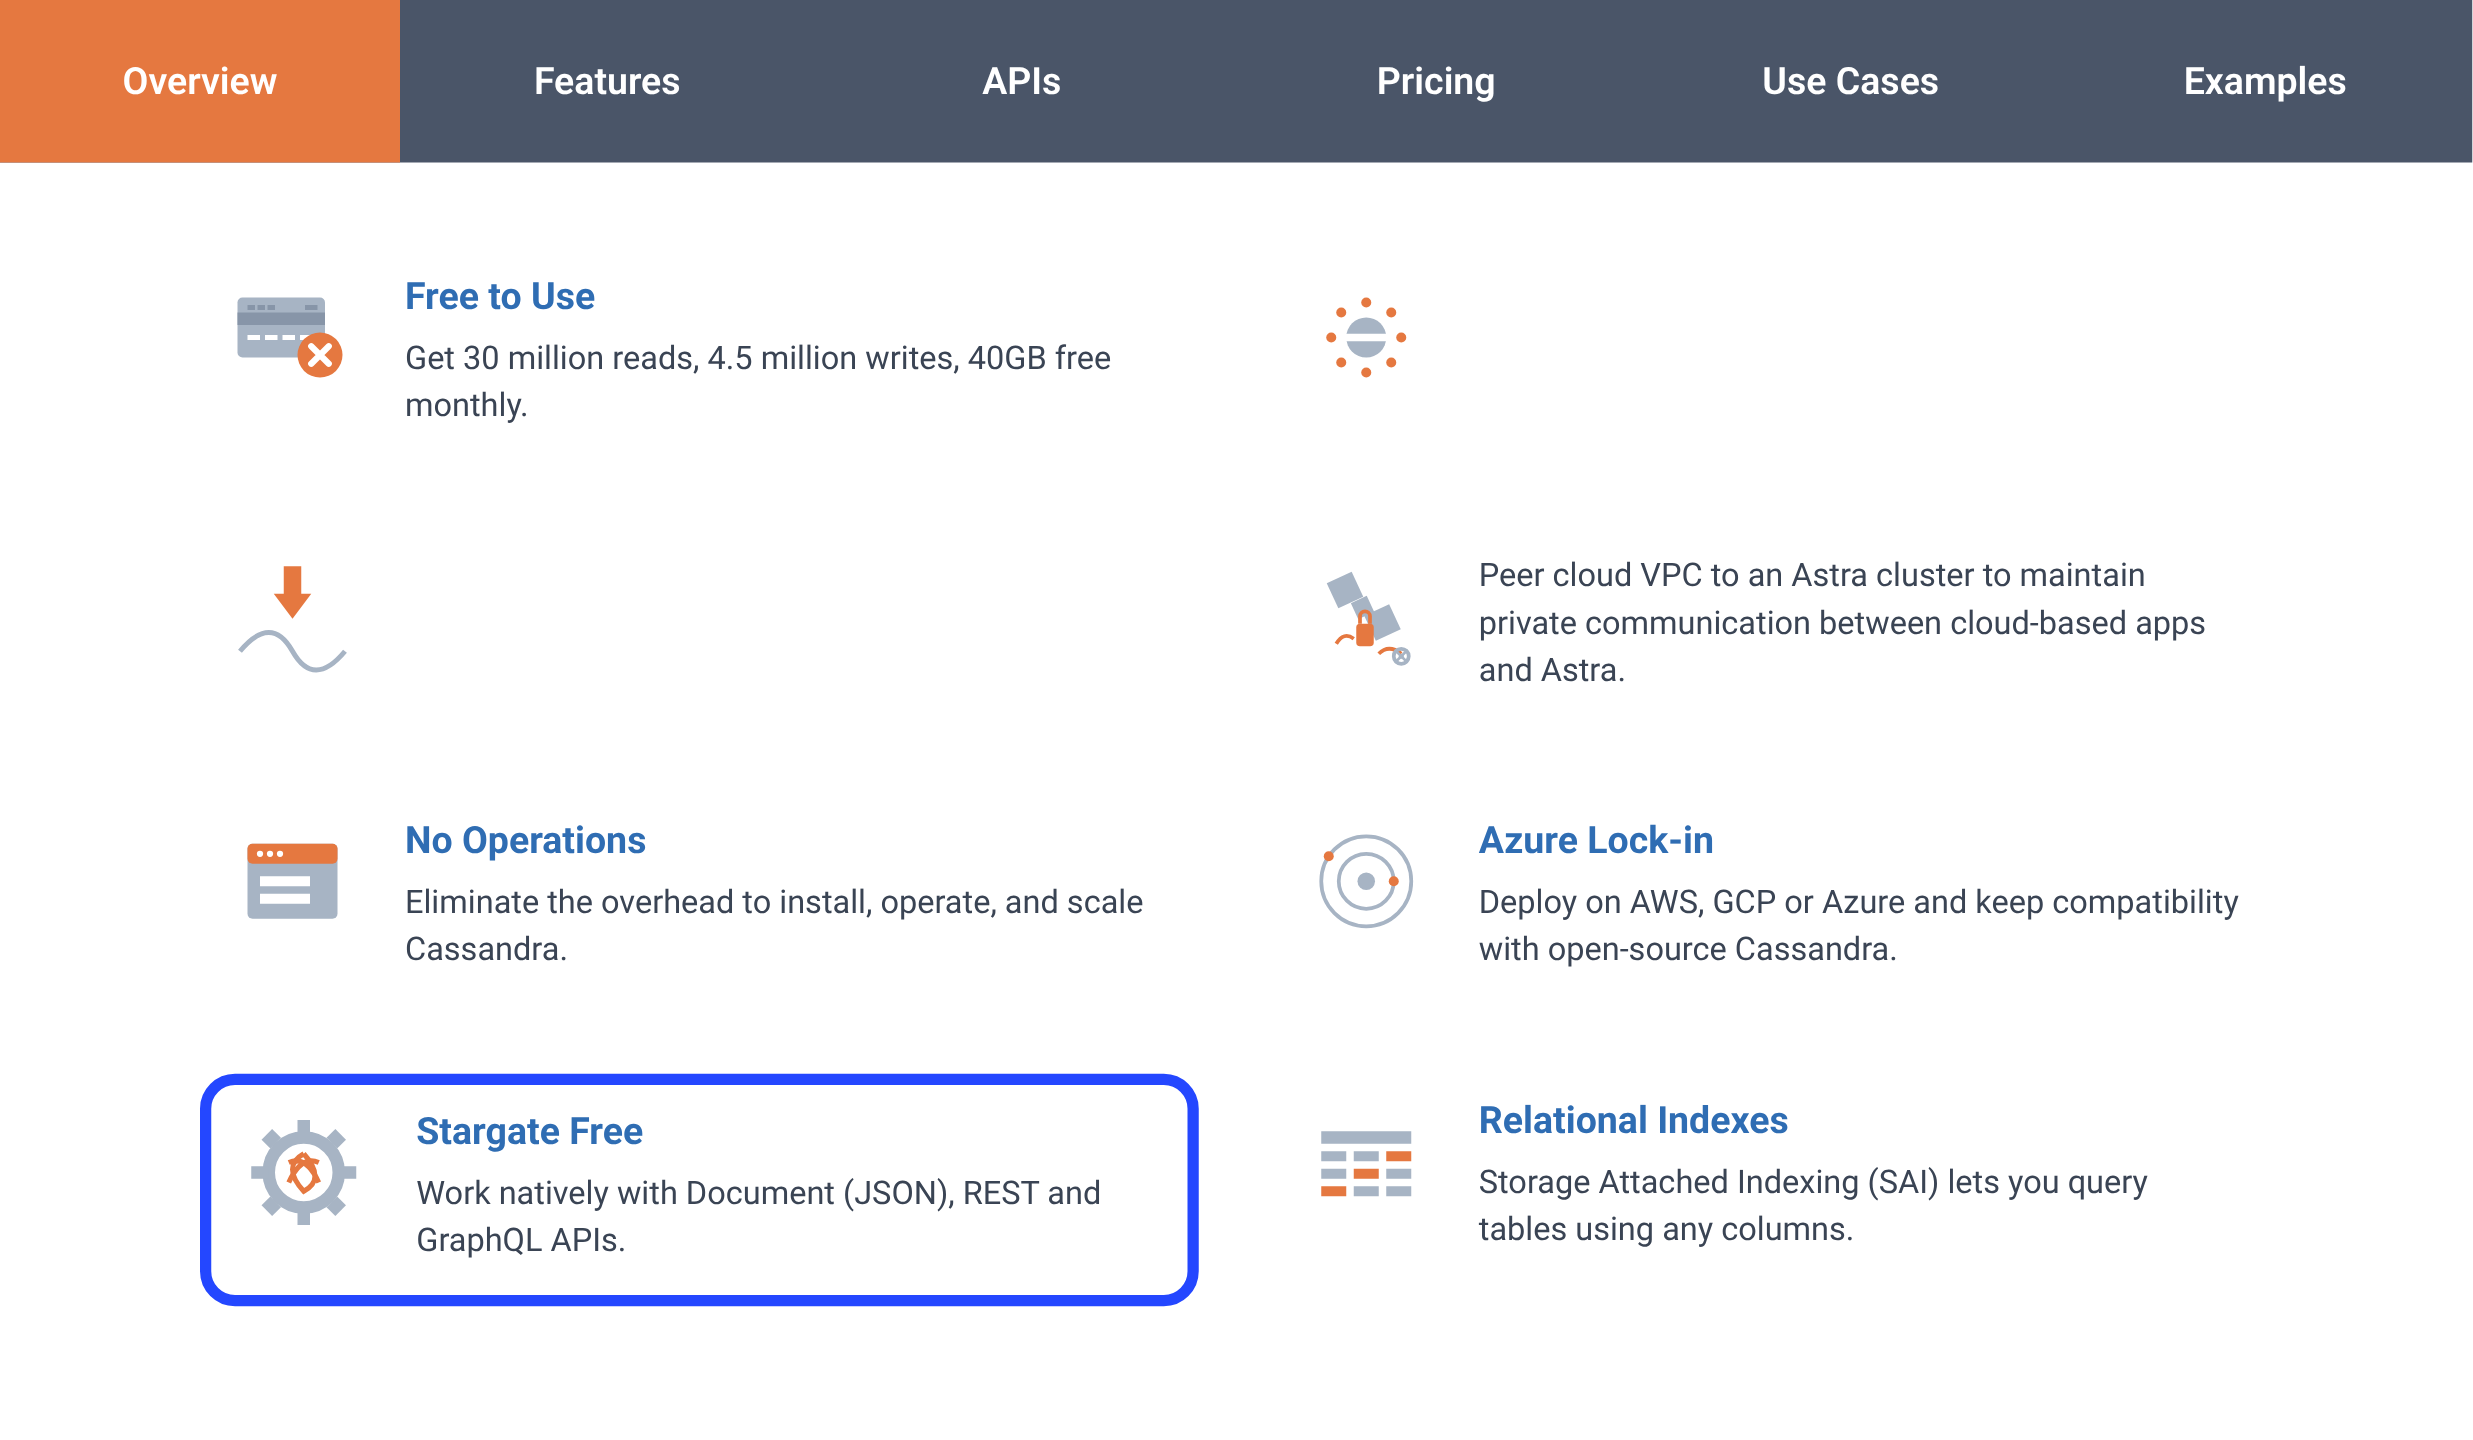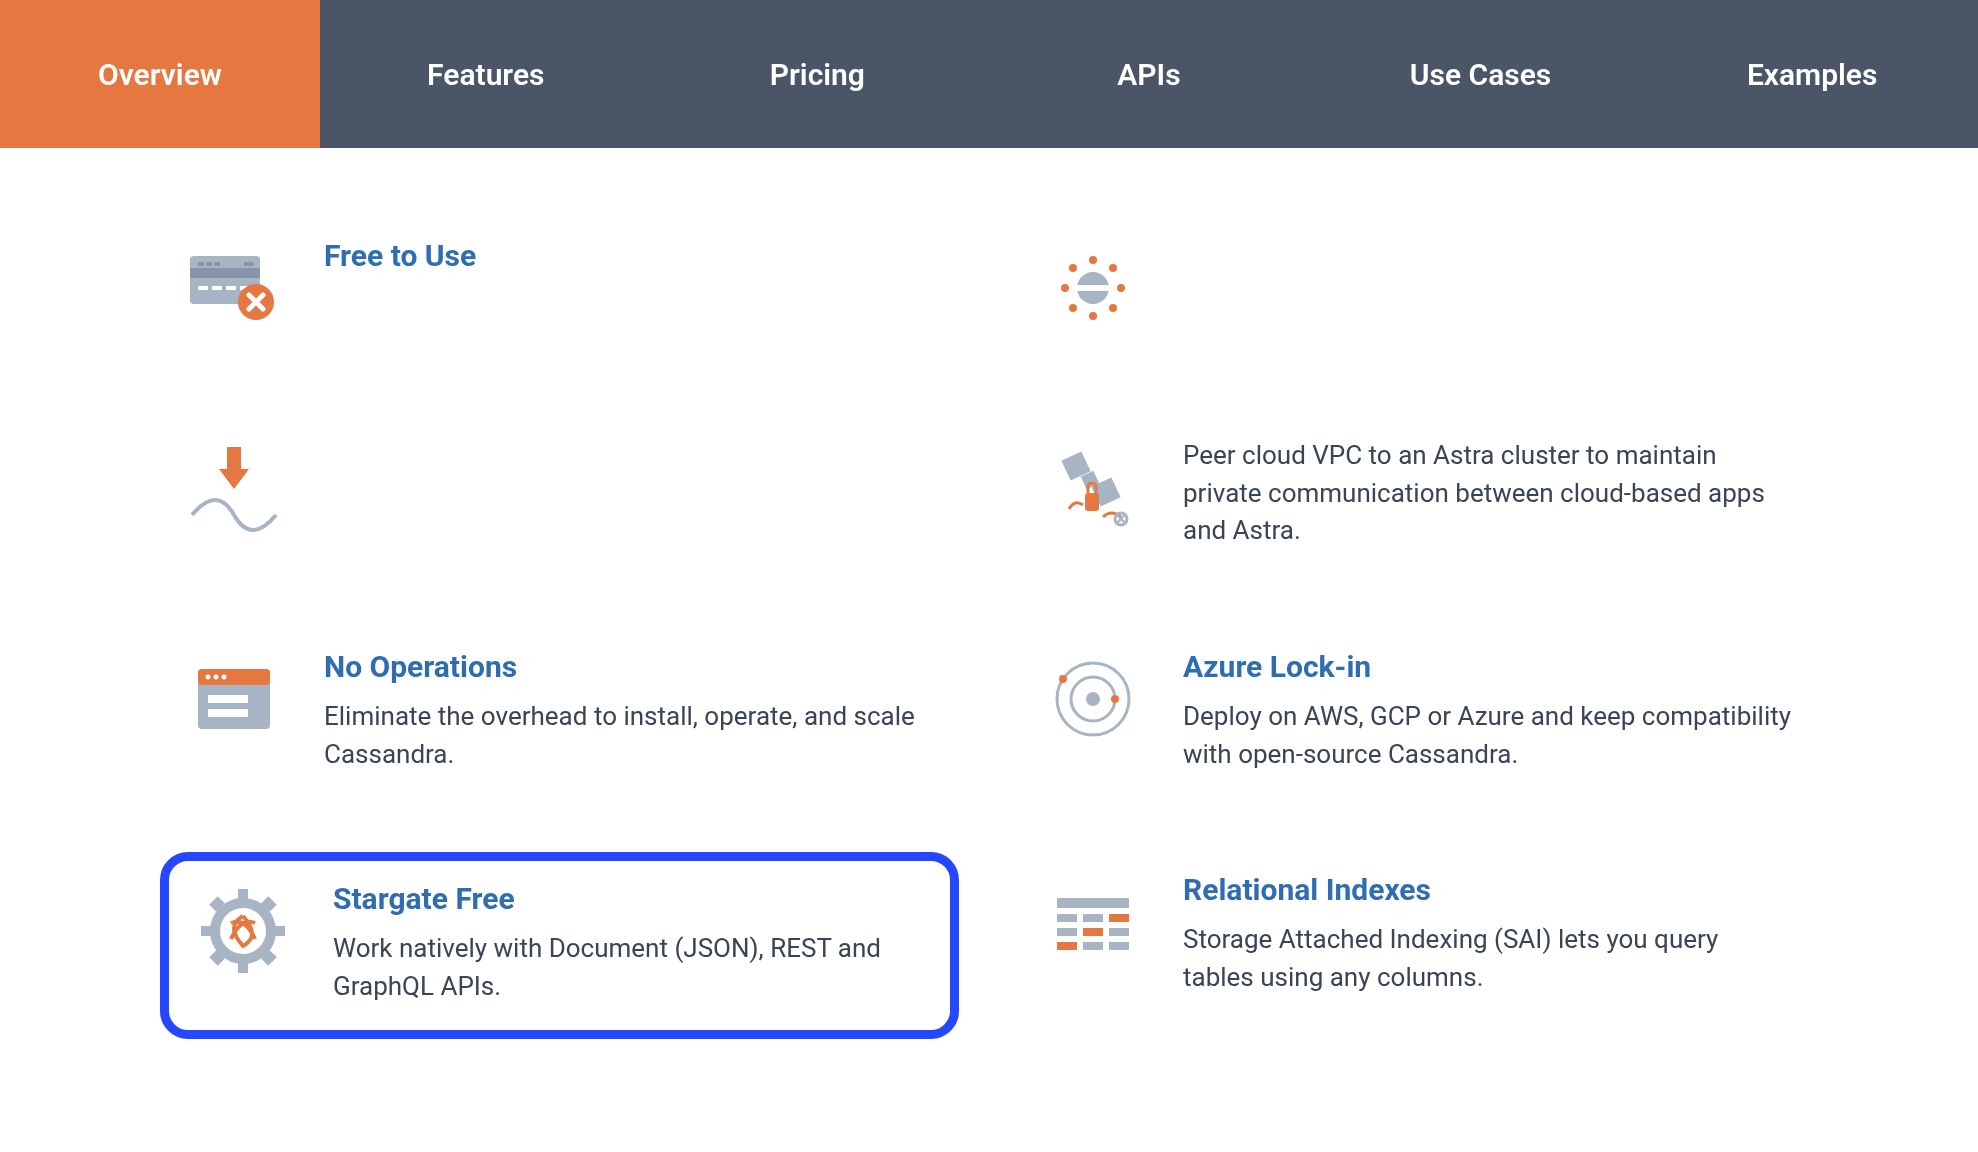--- a/index.html
+++ b/index.html
@@ -5,21 +5,21 @@
   * { box-sizing: border-box; margin: 0; padding: 0; }
   body {
     font-family: -apple-system, BlinkMacSystemFont, "Segoe UI", Roboto, Helvetica, Arial, sans-serif;
     background: #fff;
     color: #3a4454;
     width: 1978px;
   }
   .tabs {
     display: flex;
     background: #4a5568;
-    height: 148px;
+    height: 130px;
     align-items: stretch;
   }
   .tab {
     flex: 1;
     display: flex;
     align-items: center;
     justify-content: center;
     color: #fff;
     font-size: 30px;
     font-weight: 600;
@@ -67,22 +67,22 @@
     font-size: 26px;
     line-height: 1.45;
   }
 </style>
 </head>
 <body>
 
 <div class="tabs">
   <div class="tab active">Overview</div>
   <div class="tab">Features</div>
+  <div class="tab">APIs</div>
   <div class="tab">Pricing</div>
-  <div class="tab">APIs</div>
   <div class="tab">Use Cases</div>
   <div class="tab">Examples</div>
 </div>
 
 <div class="grid-wrap">
 <div class="grid">
 
   <div class="feature">
     <div class="icon-box">
       <svg viewBox="0 0 100 100">
@@ -95,20 +95,21 @@
         <rect x="14" y="48" width="10" height="4" fill="#fff"></rect>
         <rect x="28" y="48" width="10" height="4" fill="#fff"></rect>
         <rect x="42" y="48" width="10" height="4" fill="#fff"></rect>
         <rect x="56" y="48" width="10" height="4" fill="#fff"></rect>
         <circle cx="72" cy="64" r="18" fill="#e57840"></circle>
         <path d="M65 57 L79 71 M79 57 L65 71" stroke="#fff" stroke-width="5" stroke-linecap="round"></path>
       </svg>
     </div>
     <div class="ftext">
       <div class="ftitle">Free to Use</div>
+      <div class="fdesc">Get 30 million reads, 4.5 million writes, 40GB free monthly.</div>
     </div>
   </div>
 
   <div class="feature">
     <div class="icon-box">
       <svg viewBox="0 0 100 100">
         <circle cx="50" cy="50" r="16" fill="#a7b4c4"></circle>
         <rect x="30" y="47" width="40" height="6" fill="#fff"></rect>
         <circle cx="50" cy="22" r="4" fill="#e57840"></circle>
         <circle cx="50" cy="78" r="4" fill="#e57840"></circle>

